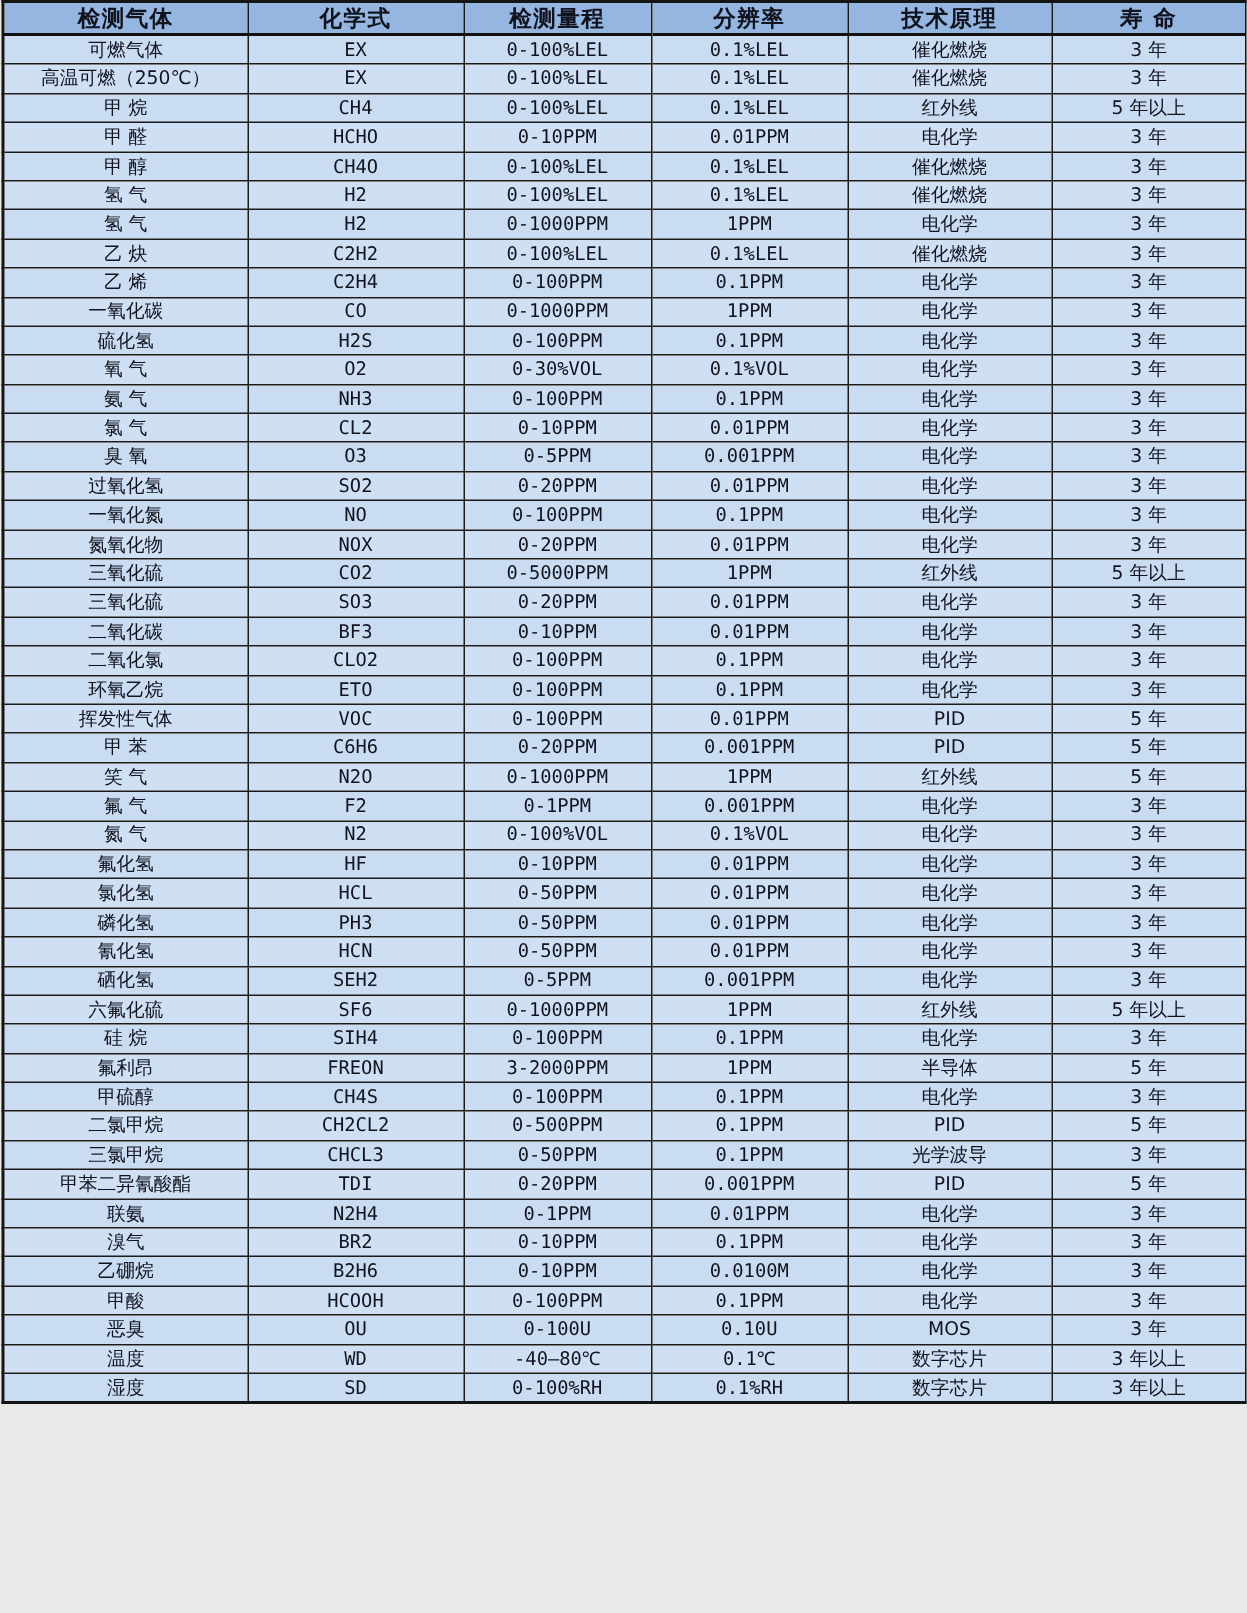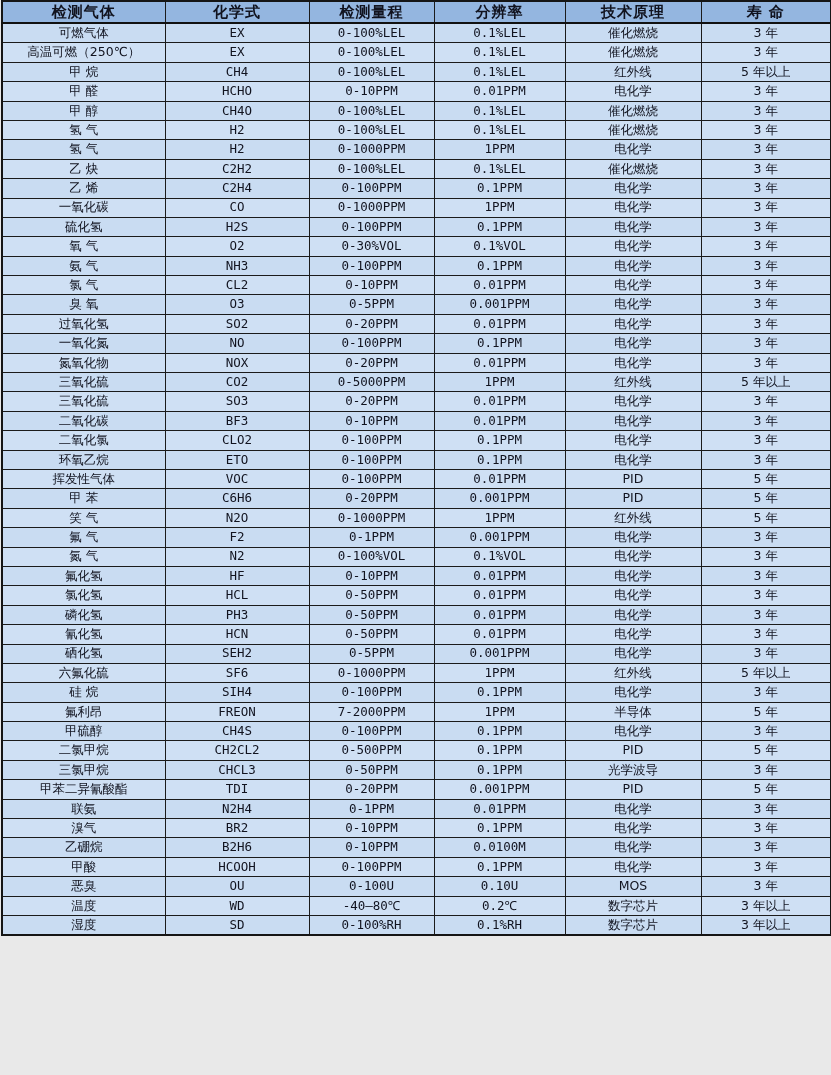--- a/index.html
+++ b/index.html
@@ -347,21 +347,21 @@
           <td class="c-gas">硅 烷</td>
           <td class="c-formula">SIH4</td>
           <td class="c-range">0-100PPM</td>
           <td class="c-resolution">0.1PPM</td>
           <td class="c-principle">电化学</td>
           <td class="c-lifespan">3 年</td>
         </tr>
         <tr>
           <td class="c-gas">氟利昂</td>
           <td class="c-formula">FREON</td>
-          <td class="c-range">7-2000PPM</td>
+          <td class="c-range">3-2000PPM</td>
           <td class="c-resolution">1PPM</td>
           <td class="c-principle">半导体</td>
           <td class="c-lifespan">5 年</td>
         </tr>
         <tr>
           <td class="c-gas">甲硫醇</td>
           <td class="c-formula">CH4S</td>
           <td class="c-range">0-100PPM</td>
           <td class="c-resolution">0.1PPM</td>
           <td class="c-principle">电化学</td>
@@ -428,21 +428,21 @@
           <td class="c-formula">OU</td>
           <td class="c-range">0-100U</td>
           <td class="c-resolution">0.10U</td>
           <td class="c-principle">MOS</td>
           <td class="c-lifespan">3 年</td>
         </tr>
         <tr>
           <td class="c-gas">温度</td>
           <td class="c-formula">WD</td>
           <td class="c-range">-40—80℃</td>
-          <td class="c-resolution">0.2℃</td>
+          <td class="c-resolution">0.1℃</td>
           <td class="c-principle">数字芯片</td>
           <td class="c-lifespan">3 年以上</td>
         </tr>
         <tr>
           <td class="c-gas">湿度</td>
           <td class="c-formula">SD</td>
           <td class="c-range">0-100%RH</td>
           <td class="c-resolution">0.1%RH</td>
           <td class="c-principle">数字芯片</td>
           <td class="c-lifespan">3 年以上</td>

